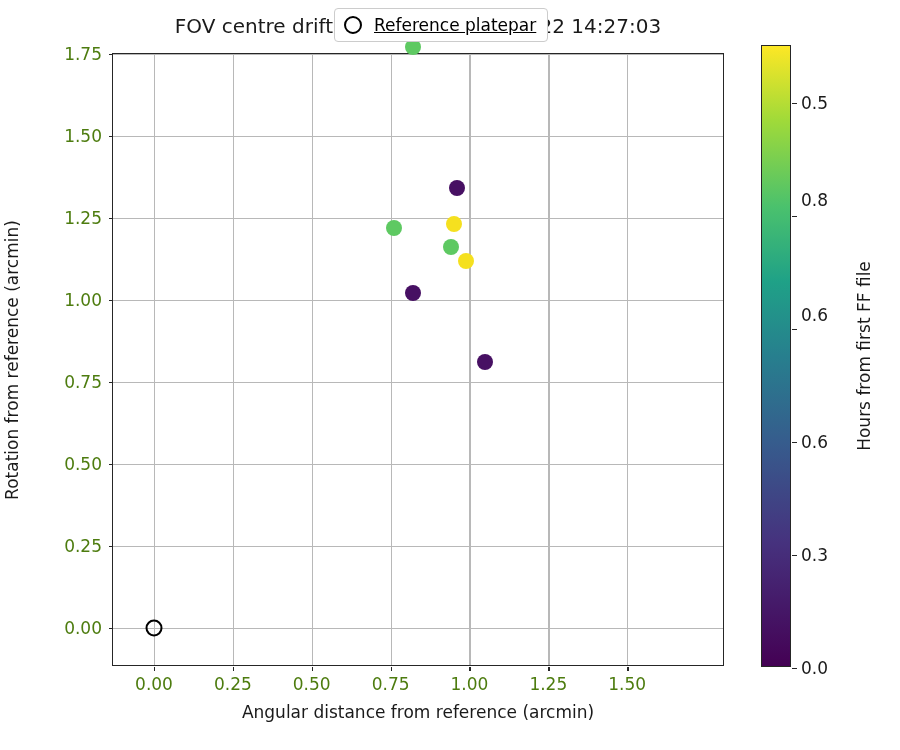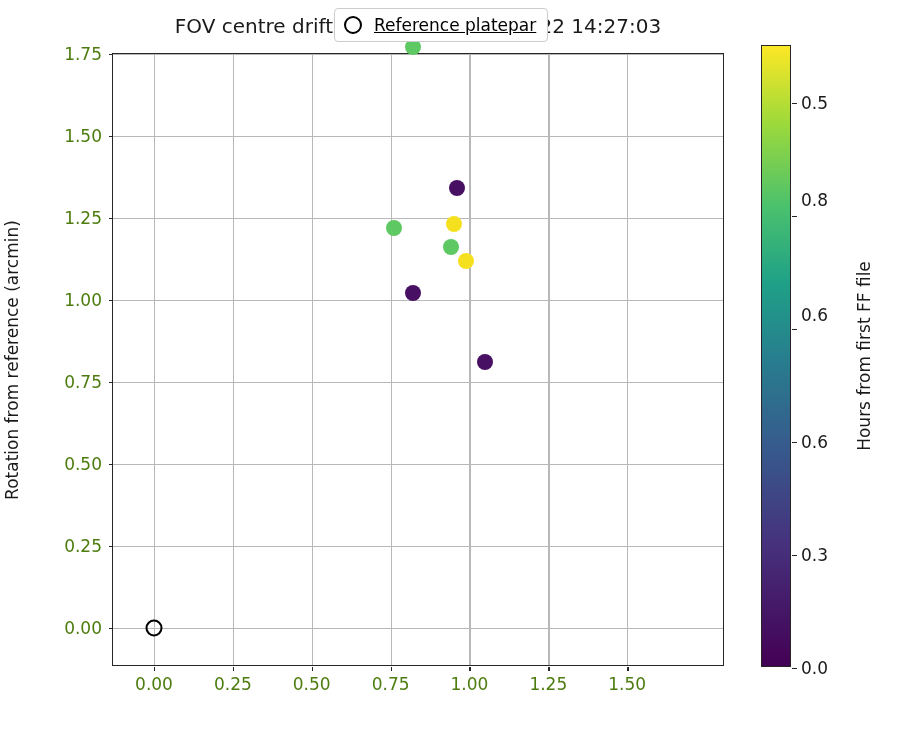--- a/index.html
+++ b/index.html
@@ -126,20 +126,21 @@
       <div class="pt" style="left: 343.856px; top: 134.401px; background: rgb(71, 16, 99);"></div>
       <div class="pt" style="left: 280.763px; top: 173.738px; background: rgb(94, 201, 98);"></div>
       <div class="pt" style="left: 340.701px; top: 170.46px; background: rgb(245, 224, 31);"></div>
       <div class="pt" style="left: 337.546px; top: 193.406px; background: rgb(94, 201, 98);"></div>
       <div class="pt" style="left: 353.32px; top: 206.519px; background: rgb(245, 224, 31);"></div>
       <div class="pt" style="left: 299.691px; top: 239.299px; background: rgb(71, 16, 99);"></div>
       <div class="pt" style="left: 372.247px; top: 308.139px; background: rgb(71, 16, 99);"></div>
       <div class="refpt" style="left: 41.0103px; top: 573.663px;"></div>
     </div>
 
+  <div id="xlabel">Angular distance from reference (arcmin)</div>
   <div id="ylabel">
     <span>Rotation from reference (arcmin)</span>
   </div>
 
   <div id="legend">
     <span class="lgmark"></span>
     <span class="lgtext">Reference platepar</span>
   </div>
 
   <div id="cbar">

